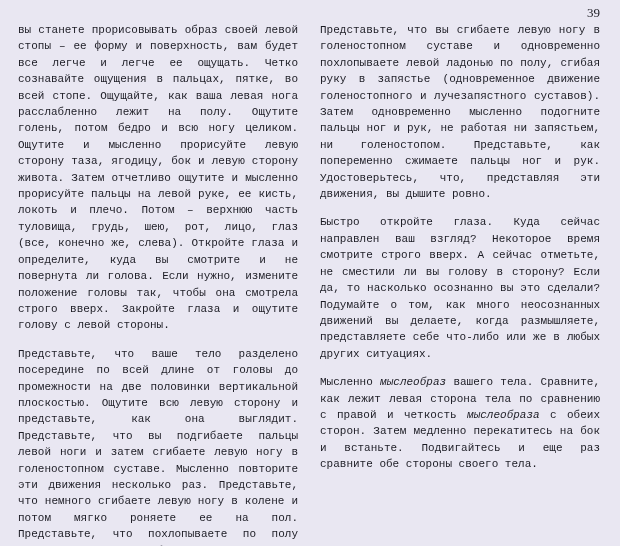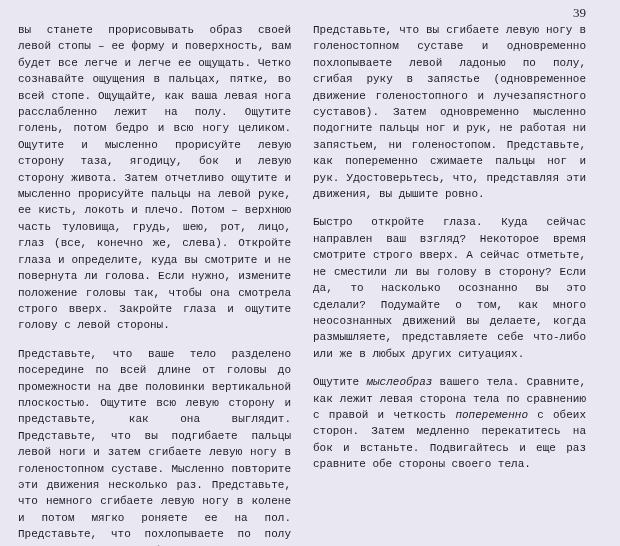--- a/index.html
+++ b/index.html
@@ -9,21 +9,21 @@
   body {
     width: 620px;
     height: 546px;
     overflow: hidden;
     font-family: "Liberation Serif", "DejaVu Serif", serif;
   }
   .page {
     box-sizing: border-box;
     width: 620px;
     height: 546px;
-    padding: 5px 34px 0 18px;
+    padding: 5px 20px 0 18px;
     overflow: hidden;
     background: #e9e7f2; 
     color: #1c1c24;      
   }
   .page-number {
     text-align: right;
     font-size: 13px;
     line-height: 15px;
     height: 15px;
   }
@@ -56,16 +56,16 @@
 <div class="page" style="background: rgb(233, 231, 242); color: rgb(28, 28, 36);">
   <div class="page-number">39</div>
   <div class="columns">
     <div class="col" lang="ru">
         <p class="para"><span>вы станете прорисовывать образ своей левой стопы – ее форму и поверхность, вам будет все легче и легче ее ощущать. Четко сознавайте ощущения в пальцах, пятке, во всей стопе. Ощущайте, как ваша левая нога расслабленно лежит на полу. Ощутите голень, потом бедро и всю ногу целиком. Ощутите и мысленно прорисуйте левую сторону таза, ягодицу, бок и левую сторону живота. Затем отчетливо ощутите и мысленно прорисуйте пальцы на левой руке, ее кисть, локоть и плечо. Потом – верхнюю часть туловища, грудь, шею, рот, лицо, глаз (все, конечно же, слева). Откройте глаза и определите, куда вы смотрите и не повернута ли голова. Если нужно, измените положение головы так, чтобы она смотрела строго вверх. Закройте глаза и ощутите голову с левой стороны.</span></p>
         <p class="para"><span>Представьте, что ваше тело разделено посередине по всей длине от головы до промежности на две половинки вертикальной плоскостью. Ощутите всю левую сторону и представьте, как она выглядит. Представьте, что вы подгибаете пальцы левой ноги и затем сгибаете левую ногу в голеностопном суставе. Мысленно повторите эти движения несколько раз. Представьте, что немного сгибаете левую ногу в колене и потом мягко роняете ее на пол. Представьте, что похлопываете по полу левой ладонью, сгибая руку в локте. Представьте ощущения в кисти, в</span></p>
       </div>
     <div class="col" lang="ru">
         <p class="para"><span>Представьте, что вы сгибаете левую ногу в голеностопном суставе и одновременно похлопываете левой ладонью по полу, сгибая руку в запястье (одновременное движение голеностопного и лучезапястного суставов). Затем одновременно мысленно подогните пальцы ног и рук, не работая ни запястьем, ни голеностопом. Представьте, как попеременно сжимаете пальцы ног и рук. Удостоверьтесь, что, представляя эти движения, вы дышите ровно.</span></p>
         <p class="para"><span>Быстро откройте глаза. Куда сейчас направлен ваш взгляд? Некоторое время смотрите строго вверх. А сейчас отметьте, не сместили ли вы голову в сторону? Если да, то насколько осознанно вы это сделали? Подумайте о том, как много неосознанных движений вы делаете, когда размышляете, представляете себе что-либо или же в любых других ситуациях.</span></p>
-        <p class="para"><span>Ощутите </span><span class="em">мыслеобраз</span><span> вашего тела. Сравните, как лежит левая сторона тела по сравнению с правой и четкость </span><span class="em">попеременно</span><span> с обеих сторон. Затем медленно перекатитесь на бок и встаньте. Подвигайтесь и еще раз сравните обе стороны своего тела.</span></p>
+        <p class="para"><span>Мысленно </span><span class="em">мыслеобраз</span><span> вашего тела. Сравните, как лежит левая сторона тела по сравнению с правой и четкость </span><span class="em">мыслеобраза</span><span> с обеих сторон. Затем медленно перекатитесь на бок и встаньте. Подвигайтесь и еще раз сравните обе стороны своего тела.</span></p>
       </div>
   </div>
 </div>
 
 </body></html>

